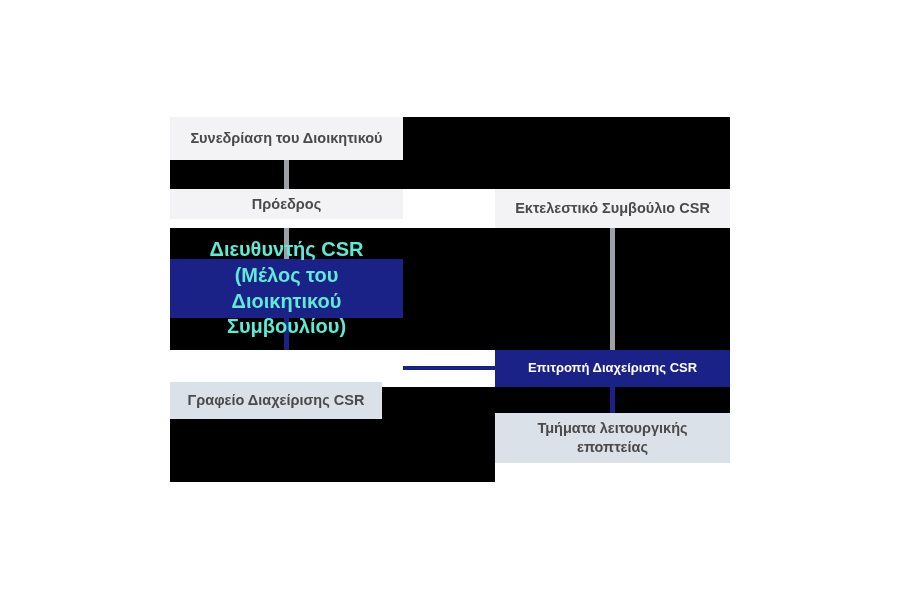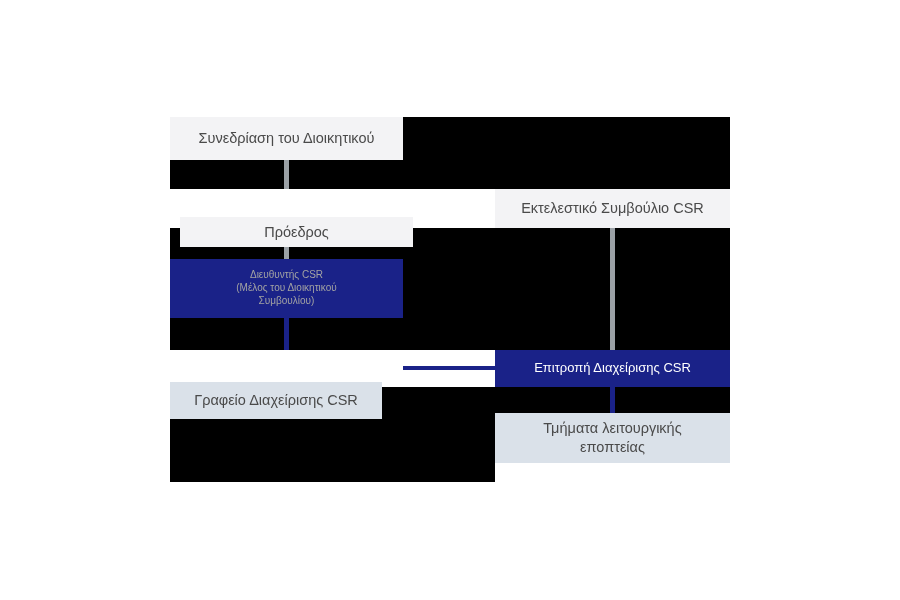--- a/index.html
+++ b/index.html
@@ -36,38 +36,39 @@
   
   .node {
     position: absolute;
     box-sizing: border-box;
     display: flex;
     align-items: center;
     justify-content: center;
     text-align: center;
     line-height: 1.28;
     padding: 4px 10px;
+    font-weight: bold;
   }
 
   .node-light {
     background: #f3f3f5;
     color: #4a4a4a;
     font-size: 14.5px;
   }
 
   .node-bluegray {
     background: #dae1e9;
     color: #4a4a4a;
     font-size: 14.5px;
   }
 
   .node-navy {
     background: #1a2288;
-    color: #a3a3a3;
-    font-size: 10px;
+    color: #5eead4;
+    font-size: 20px;
     justify-content: center;
   }
 
   .node-navy-sm {
     background: #1a2288;
     color: #ffffff;
     font-size: 13px;
   }
 
   .multiline { white-space: pre-line; }
@@ -94,21 +95,21 @@
   <div class="conn conn-v-gray" style="left:610px; top:228px; height:122px;"></div>
 
   <div class="conn conn-v-blue" style="left:610px; top:387px; height:26px;"></div>
 
   <div class="conn conn-h-blue" style="left:403px; top:366px; width:92px;"></div>
 
   <div class="node node-light" style="left:170px; top:117px; width:233px; height:43px;">
     <span>Συνεδρίαση του Διοικητικού</span>
   </div>
 
-  <div class="node node-light" style="left:180px; top:189px; width:233px; height:30px;margin-top:28px;">
+  <div class="node node-light" style="left:170px; top:189px; width:233px; height:30px;">
     <span>Πρόεδρος</span>
   </div>
 
   <div class="node node-navy multiline" style="left:170px; top:259px; width:233px; height:59px;">
     <span>Διευθυντής CSR
 (Μέλος του Διοικητικού
 Συμβουλίου)</span>
   </div>
 
   <div class="node node-bluegray" style="left:170px; top:350px; width:212px; height:37px;margin-top:32px;">

